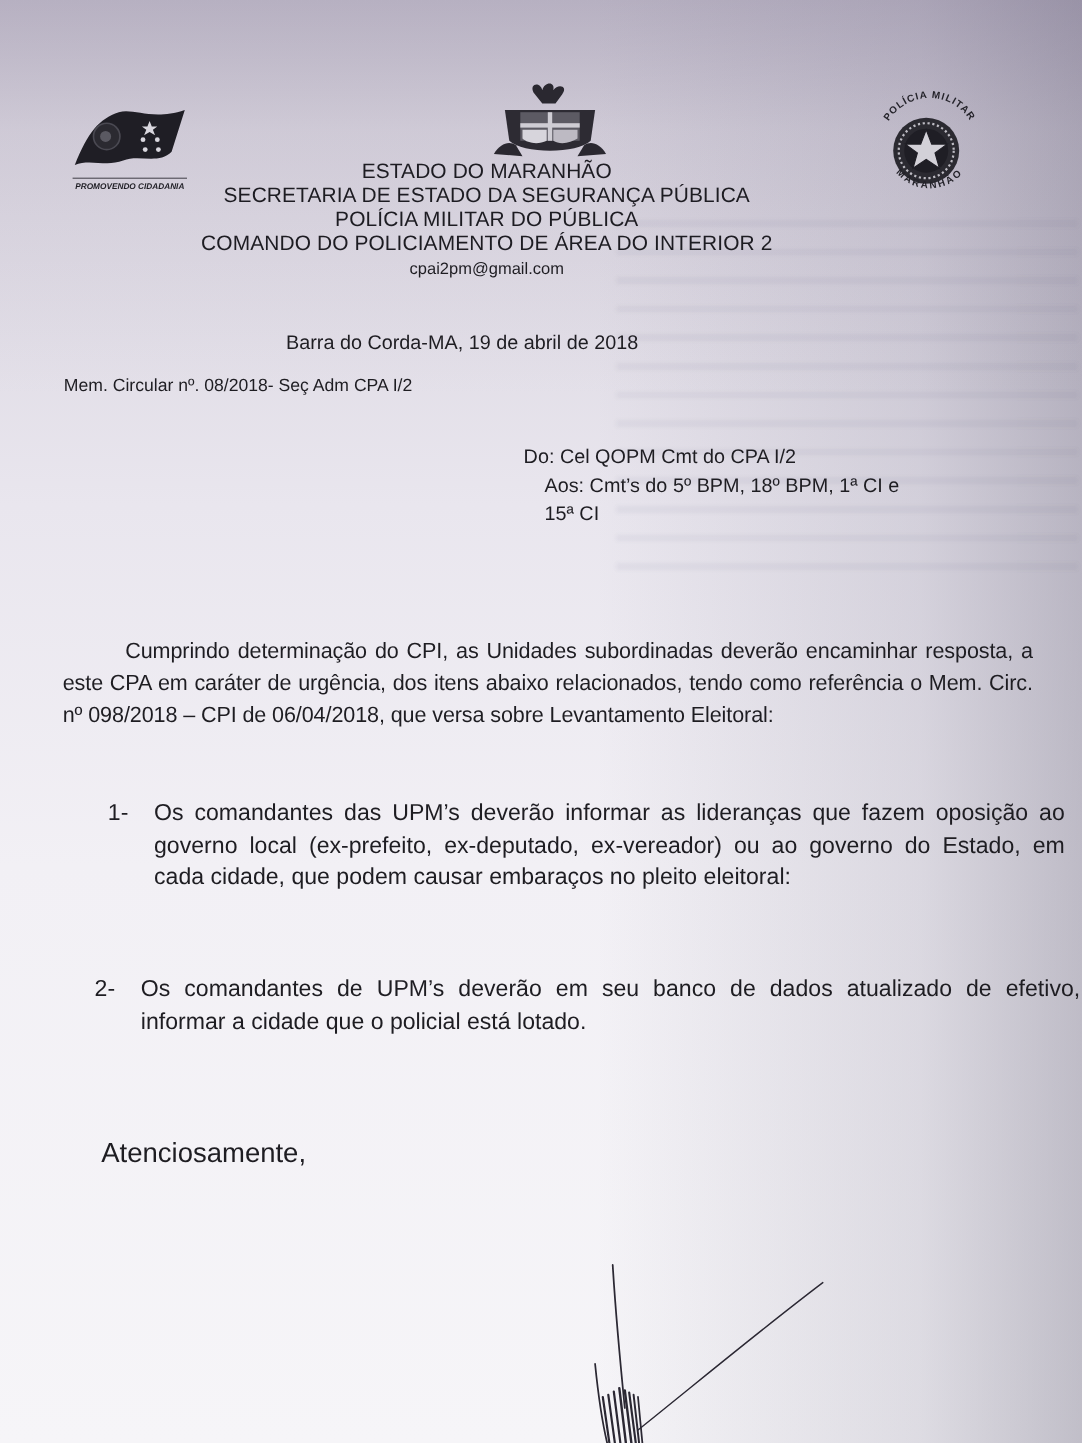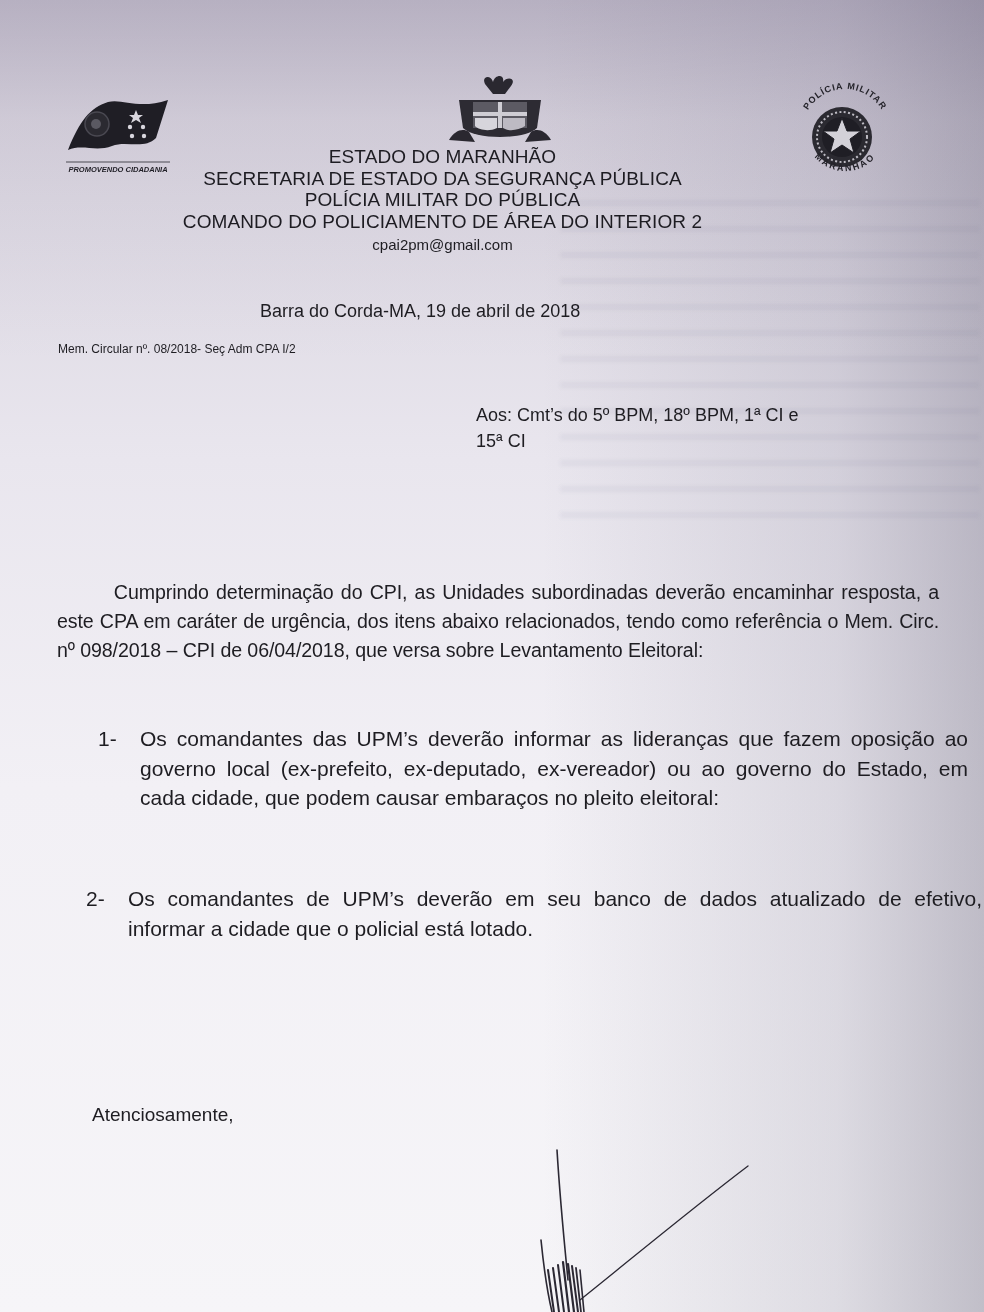--- a/index.html
+++ b/index.html
@@ -16,36 +16,36 @@
       background: repeating-linear-gradient(180deg, rgba(110,110,140,0.10) 0 6px, rgba(0,0,0,0) 6px 26px);
       filter: blur(2px); opacity: .8; }
     .logo { position: absolute; }
     .logo-left { left: 60px; top: 80px; width: 115px; height: 95px; }
     .logo-center { left: 445px; top: 72px; width: 110px; height: 75px; }
     .logo-right { left: 780px; top: 80px; width: 130px; height: 105px; }
     .header { position: absolute; left: 0; width: 841px; top: 146px; text-align: center; margin-left: 22px; }
     .header .line { font-size: 19px; line-height: 21.5px; letter-spacing: 0.1px; color: #1d1c22; }
     .header .email { font-size: 15px; line-height: 24px; margin-top: 1px; }
     .place-date { position: absolute; left: 260px; top: 301px; font-size: 18px; }
-    .memo-ref { position: absolute; left: 58px; top: 342px; font-size: 12px; }
+    .memo-ref { position: absolute; left: 58px; top: 342px; font-size: 16px; }
     .routing { position: absolute; left: 476px; top: 402px; font-size: 18px; line-height: 26px; }
     .routing div { white-space: nowrap; }
     .routing .from { margin-left: 0; }
-    .routing .to, .routing .to2, .routing .subject { margin-left: 0; }
+    .routing .to, .routing .to2, .routing .subject { margin-left: 19px; }
     .body-text { position: absolute; left: 57px; top: 578px; width: 900px;
       font-family: "Liberation Sans", sans-serif; font-size: 20px; line-height: 29px;
       text-align: justify; letter-spacing: -0.1px; transform: scaleX(0.98); transform-origin: left top; }
     .body-text .indent { display: inline-block; width: 58px; }
     .list { position: absolute; left: 98px; width: 870px; font-size: 21px; line-height: 29.5px; }
     .list .item { display: flex; }
     .list .num { width: 42px; flex: 0 0 42px; }
     .list .txt { flex: 1; text-align: justify; }
     .item1 { top: 724px; }
     .item2 { top: 884px; left: 86px; width: 896px; }
-    .closing { position: absolute; left: 92px; top: 1104px; font-size: 19px; }
+    .closing { position: absolute; left: 92px; top: 1034px; font-size: 25px; }
     .signature { position: absolute; left: 520px; top: 1130px; width: 230px; height: 182px; }
   </style>
 </head>
 <body>
 
 <div class="bleed"></div>
 
 <div class="logo logo-left">
   <svg width="115" height="95" viewBox="0 0 115 95">
     <path d="M8 70 C 20 40, 30 28, 48 22 C 62 18, 78 30, 108 20 L 96 58 C 84 70, 66 60, 52 66 C 36 72, 22 64, 8 70 Z" fill="#1f1e25"></path>
@@ -102,20 +102,21 @@
   <div class="line">POLÍCIA MILITAR DO PÚBLICA</div>
   <div class="line">COMANDO DO POLICIAMENTO DE ÁREA DO INTERIOR 2</div>
   <div class="email">cpai2pm@gmail.com</div>
 </div>
 
 <div class="place-date">Barra do Corda-MA, 19 de abril de 2018</div>
 
 <div class="memo-ref">Mem. Circular nº. 08/2018- Seç Adm CPA I/2</div>
 
 <div class="routing">
+  <div class="from">Do: Cel QOPM Cmt do CPA I/2</div>
   <div class="to">Aos: Cmt’s do 5º BPM, 18º BPM, 1ª CI e</div>
   <div class="to2">15ª CI</div>
 </div>
 
 <div class="body-text"><span class="indent"></span><span>Cumprindo determinação do CPI, as Unidades subordinadas deverão encaminhar resposta, a este CPA em caráter de urgência, dos itens abaixo relacionados, tendo como referência o Mem. Circ. nº 098/2018 – CPI de 06/04/2018, que versa sobre Levantamento Eleitoral:</span></div>
 
 <div class="list item1">
   <div class="item">
     <span class="num">1-</span>
     <span class="txt">Os comandantes das UPM’s deverão informar as lideranças que fazem oposição ao governo local (ex-prefeito, ex-deputado, ex-vereador) ou ao governo do Estado, em cada cidade, que podem causar embaraços no pleito eleitoral:</span>

